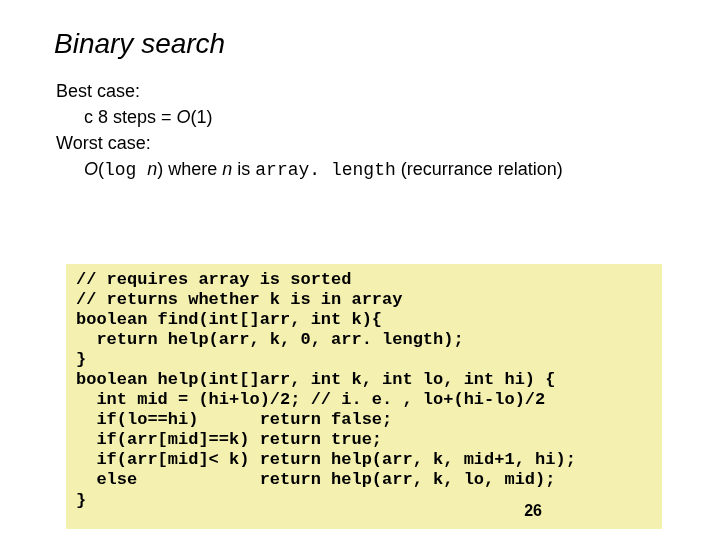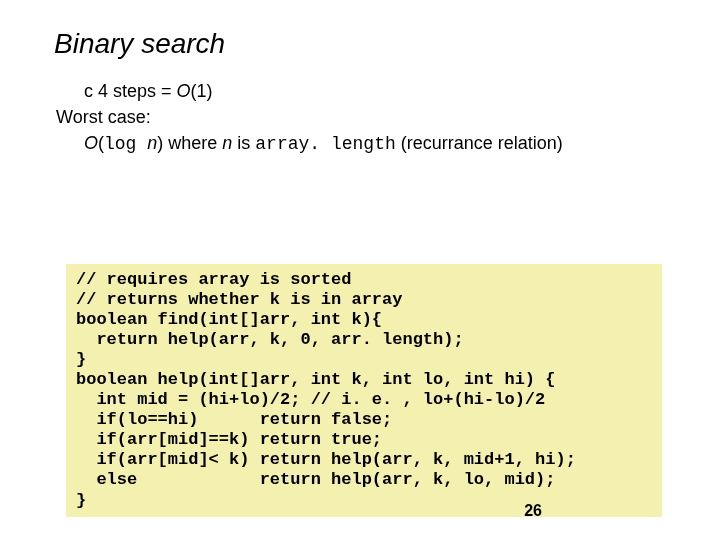--- a/index.html
+++ b/index.html
@@ -37,21 +37,21 @@
     margin-left: 28px;
   }
   .ital { font-style: italic; }
   .mono { font-family: "Courier New", Courier, monospace; }
   .codebox {
     position: absolute;
     left: 66px;
     top: 264px;
     width: 596px;
     background: #f3f0b0;
-    padding: 6px 10px 6px 10px;
+    padding: 6px 10px 18px 10px;
     font-family: "Courier New", Courier, monospace;
     font-size: 17px;
     line-height: 1.18;
     font-weight: bold;
     white-space: pre;
     box-sizing: border-box;
   }
   .pagenum {
     position: absolute;
     right: 34px;
@@ -62,22 +62,23 @@
   }
 </style>
 </head>
 <body>
 
 <div class="slide">
 
   <div class="title">Binary search</div>
 
   <div class="body">
+    <div>Best case:</div>
     <div class="indent">
-      <span>c 4 steps = </span><span class="ital">O</span><span>(1)</span>
+      <span>c 8 steps = </span><span class="ital">O</span><span>(1)</span>
     </div>
     <div>Worst case:</div>
     <div class="indent">
       <span class="ital">O</span><span>(</span><span class="mono">log </span><span class="ital">n</span><span>) where </span><span class="ital">n</span><span> is </span><span class="mono">array. length</span><span> (recurrance relation)</span>
     </div>
   </div>
 
   <div class="codebox">// requires array is sorted
 // returns whether k is in array
 boolean find(int[]arr, int k){

